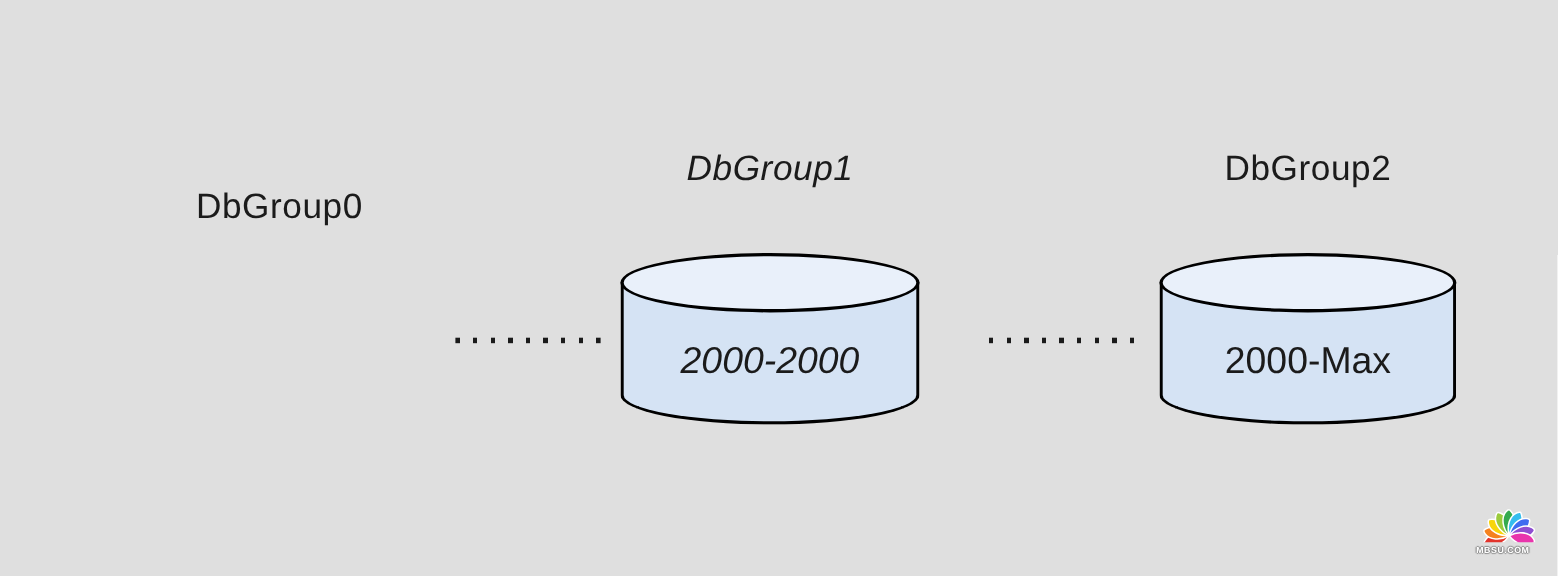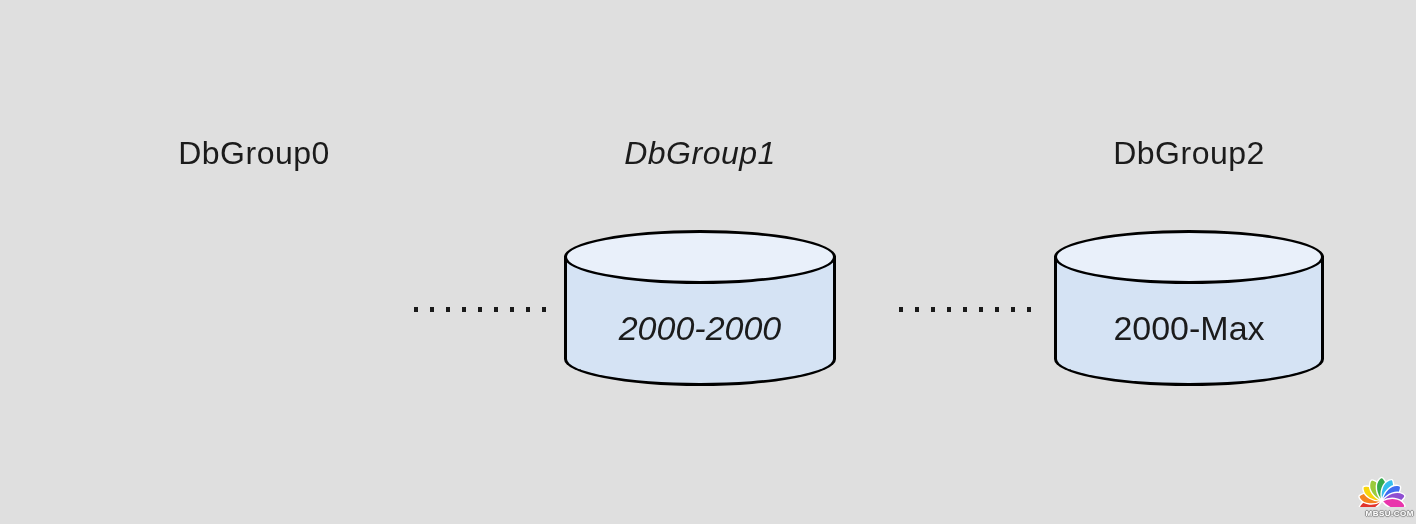--- a/index.html
+++ b/index.html
@@ -76,39 +76,39 @@
     top: 307px;
     height: 5px;
     background: repeating-linear-gradient(to right, var(--dot) 0 4px, transparent 4px 16px);
   }
   .connector-1 { left: 414px; width: 132px; }
   .connector-2 { left: 899px; width: 132px; }
 
   .watermark {
     position: absolute;
     right: 2px;
-    bottom: 6px;
+    bottom: 19px;
     width: 72px;
-    text-align: right;
+    text-align: left;
   }
   .watermark-text {
     margin-top: -2px;
     font-size: 8px;
     font-weight: bold;
     letter-spacing: 0.5px;
     color: #ffffff;
     text-shadow: 0 1px 1px #8a8a8a, 0 -1px 1px #8a8a8a, 1px 0 1px #8a8a8a, -1px 0 1px #8a8a8a;
   }
 </style>
 </head>
 <body>
 
 <div class="canvas">
 
-  <div class="group" style="left:120px; width:268px;">
+  <div class="group" style="left:120px; width:268px;margin-top:34px;">
     <div class="group-label">DbGroup0</div>
   </div>
 
   <div class="connector connector-1"></div>
 
   <div class="group" style="left:564px; width:272px;font-style:italic;">
     <div class="group-label">DbGroup1</div>
     <div class="cylinder">
       <div class="cyl-body"></div>
       <div class="cyl-top"></div>

